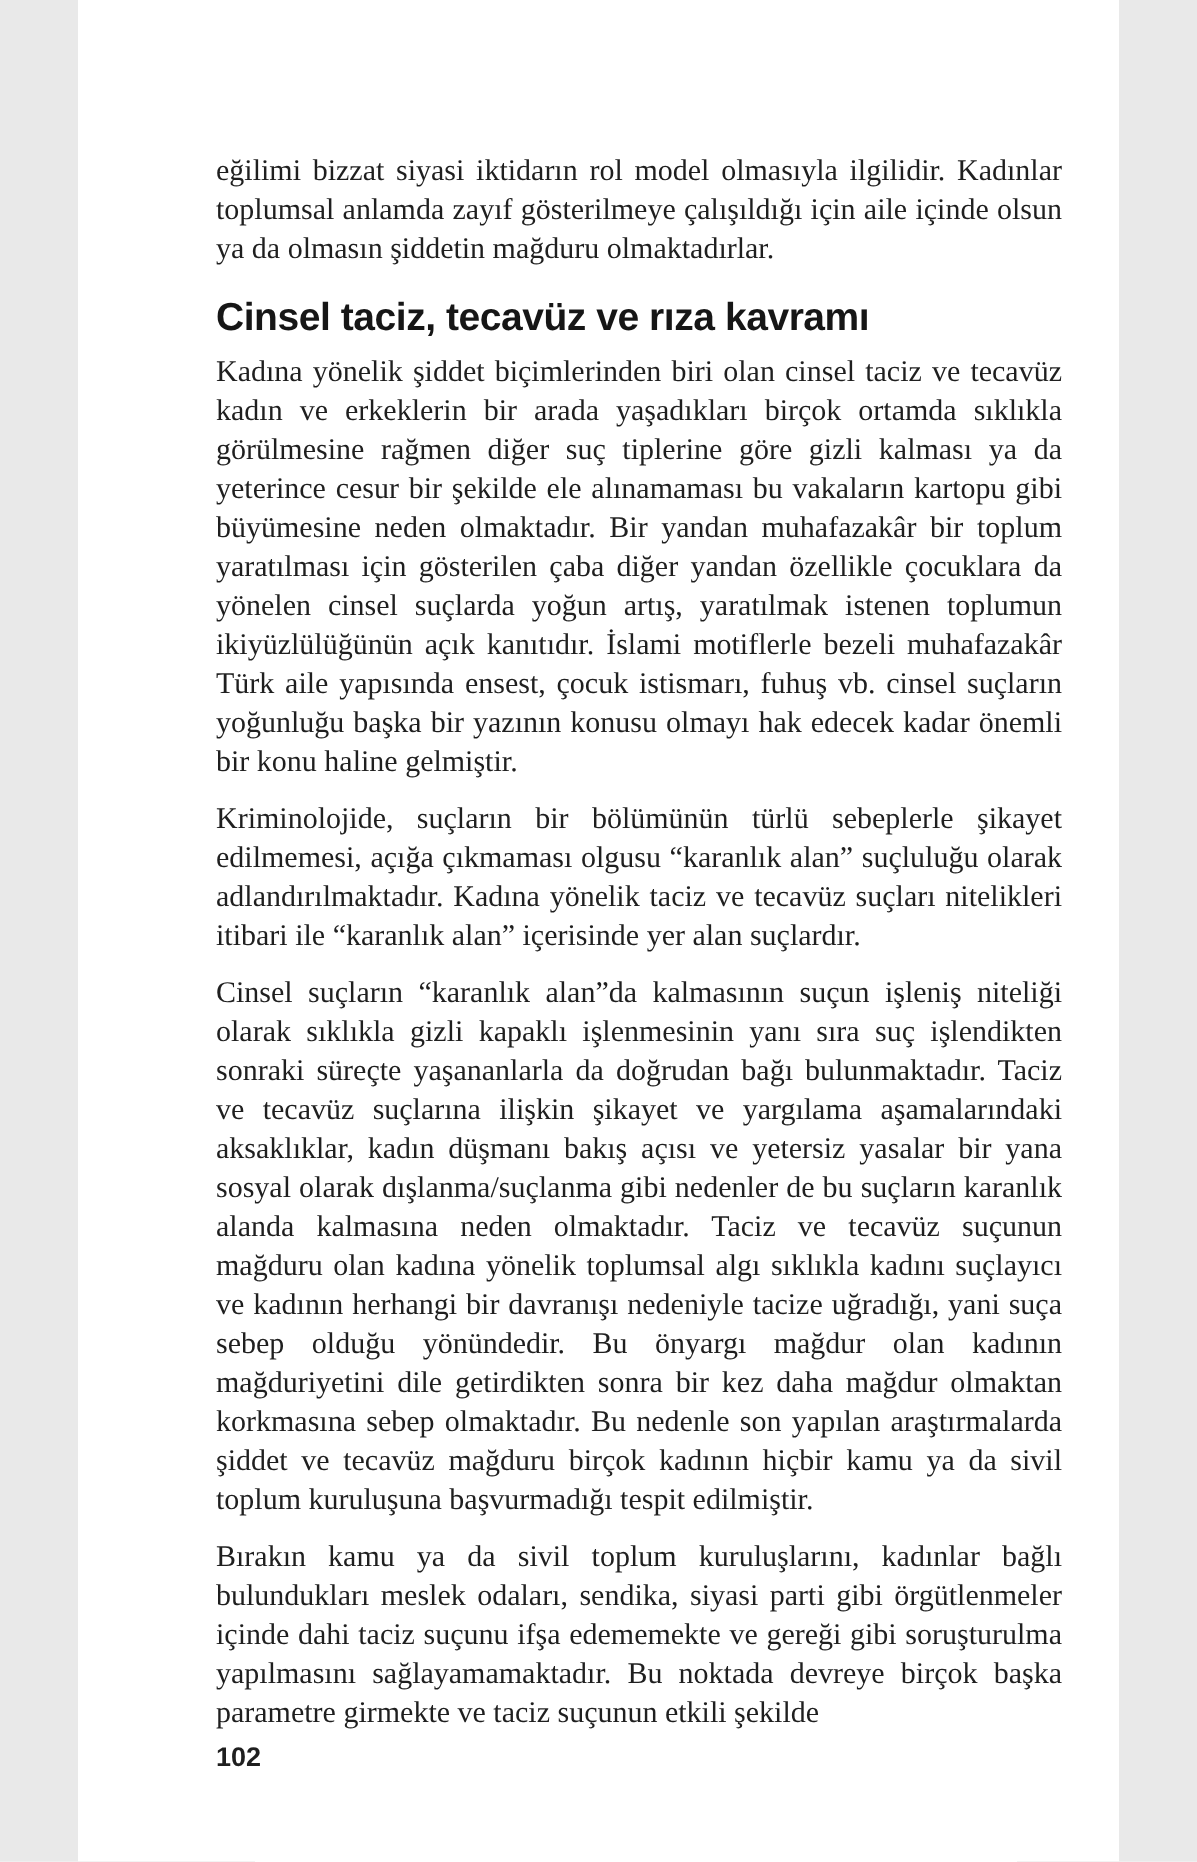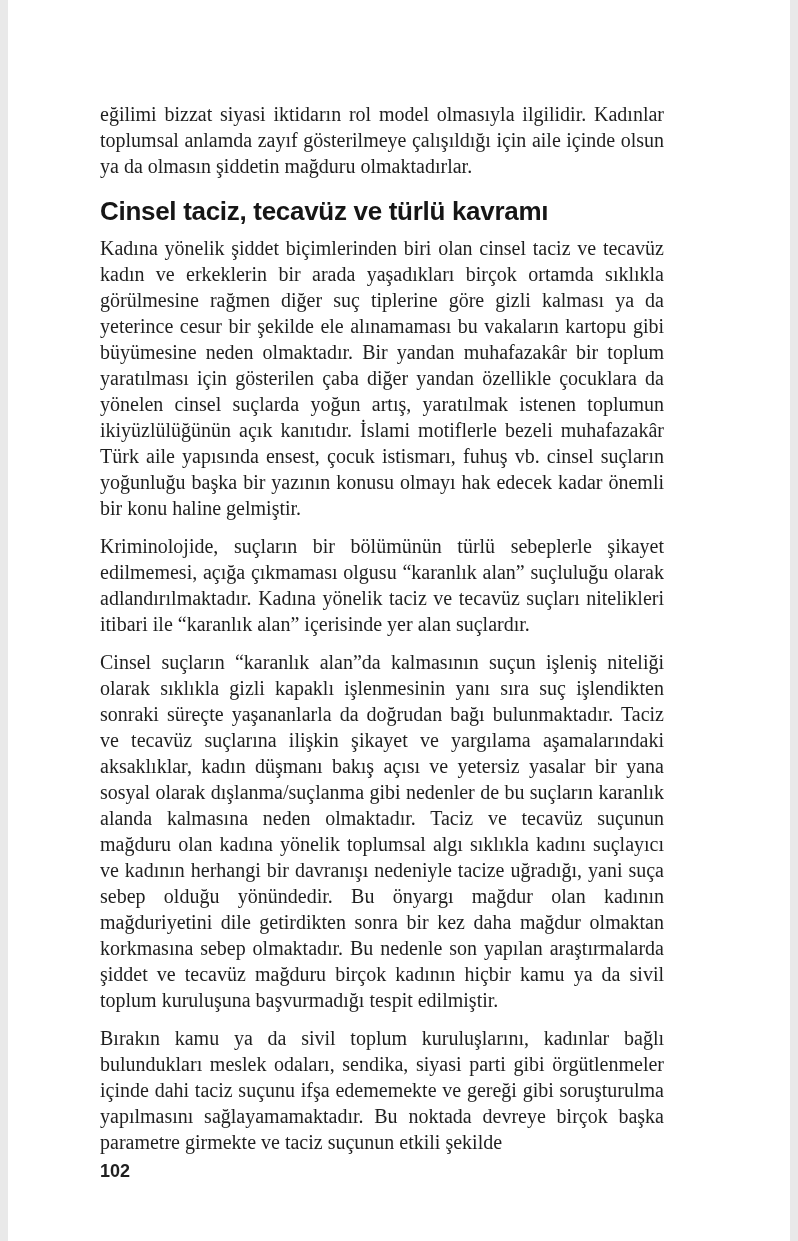--- a/index.html
+++ b/index.html
@@ -1,19 +1,19 @@
 <!DOCTYPE html>
 <html lang="tr"><head>
 <meta charset="utf-8">
 <style>
   * { margin: 0; padding: 0; box-sizing: border-box; }
   html, body { background: #e9e9e9; }
   .page {
     position: relative;
-    width: 782px;
+    width: 694px;
     height: 1241px;
     margin: 0 auto;
     background: #ffffff;
     overflow: hidden;
   }
   .content {
     position: absolute;
     left: 92px;
     top: 0;
     width: 564px;
@@ -54,21 +54,21 @@
     text-align: right;
   }
 </style>
 </head>
 <body>
 
 <div class="page">
   <div class="content">
     <p class="body-para lead-para">eğilimi bizzat siyasi iktidarın rol model olmasıyla ilgilidir. Kadınlar toplumsal anlamda zayıf gösterilmeye çalışıldığı için aile içinde olsun ya da olmasın şiddetin mağduru olmaktadırlar.</p>
 
-    <h2 class="section-heading">Cinsel taciz, tecavüz ve türlü kavramı</h2>
+    <h2 class="section-heading">Cinsel taciz, tecavüz ve rıza kavramı</h2>
 
     <p class="body-para">Kadına yönelik şiddet biçimlerinden biri olan cinsel taciz ve tecavüz kadın ve erkeklerin bir arada yaşadıkları birçok ortamda sıklıkla görülmesine rağmen diğer suç tiplerine göre gizli kalması ya da yeterince cesur bir şekilde ele alınamaması bu vakaların kartopu gibi büyümesine neden olmaktadır. Bir yandan muhafazakâr bir toplum yaratılması için gösterilen çaba diğer yandan özellikle çocuklara da yönelen cinsel suçlarda yoğun artış, yaratılmak istenen toplumun ikiyüzlülüğünün açık kanıtıdır. İslami motiflerle bezeli muhafazakâr Türk aile yapısında ensest, çocuk istismarı, fuhuş vb. cinsel suçların yoğunluğu başka bir yazının konusu olmayı hak edecek kadar önemli bir konu haline gelmiştir.</p>
 
     <p class="body-para">Kriminolojide, suçların bir bölümünün türlü sebeplerle şikayet edilmemesi, açığa çıkmaması olgusu “karanlık alan” suçluluğu olarak adlandırılmaktadır. Kadına yönelik taciz ve tecavüz suçları nitelikleri itibari ile “karanlık alan” içerisinde yer alan suçlardır.</p>
 
     <p class="body-para">Cinsel suçların “karanlık alan”da kalmasının suçun işleniş niteliği olarak sıklıkla gizli kapaklı işlenmesinin yanı sıra suç işlendikten sonraki süreçte yaşananlarla da doğrudan bağı bulunmaktadır. Taciz ve tecavüz suçlarına ilişkin şikayet ve yargılama aşamalarındaki aksaklıklar, kadın düşmanı bakış açısı ve yetersiz yasalar bir yana sosyal olarak dışlanma/suçlanma gibi nedenler de bu suçların karanlık alanda kalmasına neden olmaktadır. Taciz ve tecavüz suçunun mağduru olan kadına yönelik toplumsal algı sıklıkla kadını suçlayıcı ve kadının herhangi bir davranışı nedeniyle tacize uğradığı, yani suça sebep olduğu yönündedir. Bu önyargı mağdur olan kadının mağduriyetini dile getirdikten sonra bir kez daha mağdur olmaktan korkmasına sebep olmaktadır. Bu nedenle son yapılan araştırmalarda şiddet ve tecavüz mağduru birçok kadının hiçbir kamu ya da sivil toplum kuruluşuna başvurmadığı tespit edilmiştir.</p>
 
     <p class="body-para">Bırakın kamu ya da sivil toplum kuruluşlarını, kadınlar bağlı bulundukları meslek odaları, sendika, siyasi parti gibi örgütlenmeler içinde dahi taciz suçunu ifşa edememekte ve gereği gibi soruşturulma yapılmasını sağlayamamaktadır. Bu noktada devreye birçok başka parametre girmekte ve taciz suçunun etkili şekilde</p>
   </div>
 

